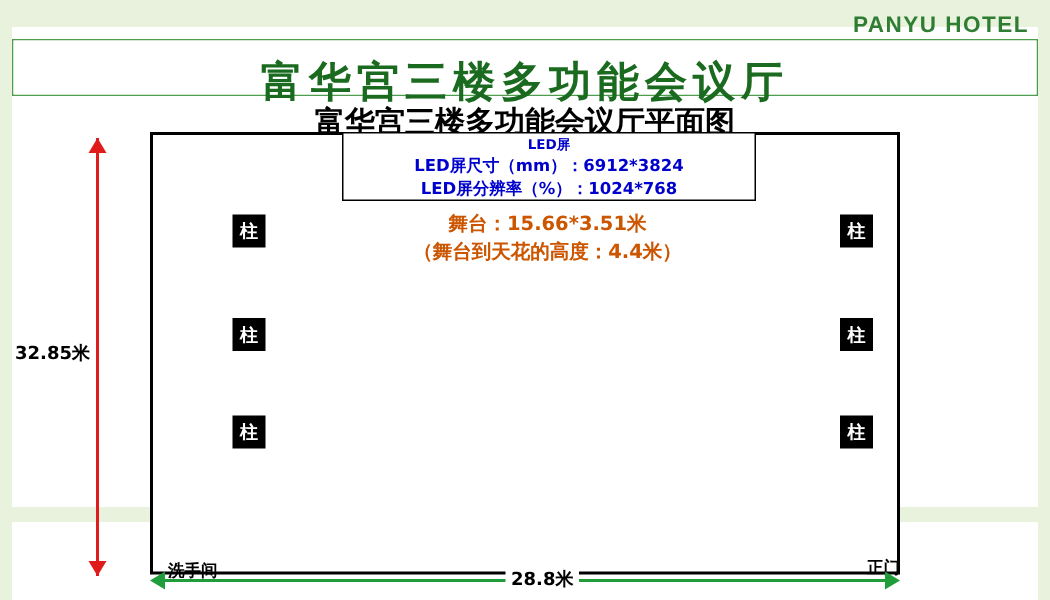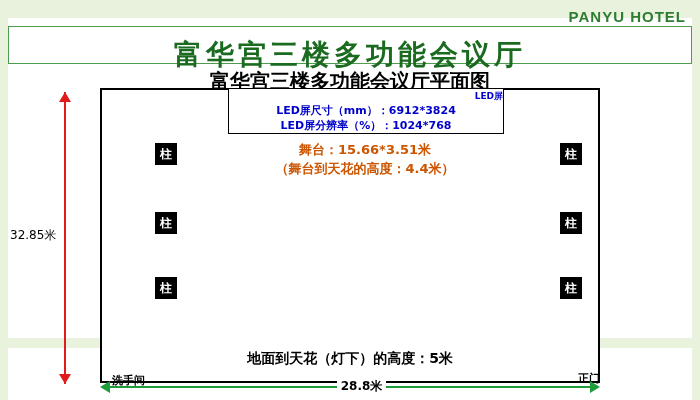--- a/index.html
+++ b/index.html
@@ -120,21 +120,21 @@
     position: absolute;
     left: 228px;
     top: 88px;
     width: 276px;
     height: 46px;
     border: 1px solid #000000;
     background: #ffffff;
     box-sizing: border-box;
   }
   .led-title {
-    text-align: right;
+    text-align: center;
     font-size: 9px;
     font-weight: bold;
     color: #0000cc;
     margin-top: 1px;
     font-family: "DejaVu Sans", sans-serif;
   }
   .led-line {
     text-align: center;
     font-size: 11px;
     font-weight: bold;
@@ -231,21 +231,21 @@
     width: 0; height: 0;
     border-left: 6px solid transparent;
     border-right: 6px solid transparent;
     border-top: 10px solid #e01b1b;
   }
   .dim-v-label {
     position: absolute;
     left: 10px;
     top: 227px;
     font-size: 12px;
-    font-weight: normal;
+    font-weight: bold;
     color: #000000;
     font-family: "DejaVu Sans", sans-serif;
     white-space: nowrap;
   }
 
   
   .dim-h {
     position: absolute;
     left: 104px;
     top: 386px;
@@ -321,21 +321,20 @@
     <div>（舞台到天花的高度：4.4米）</div>
   </div>
 
   <div class="pillar" style="left:155px; top:143px;">柱</div>
   <div class="pillar" style="left:155px; top:212px;">柱</div>
   <div class="pillar" style="left:155px; top:277px;">柱</div>
   <div class="pillar" style="left:560px; top:143px;">柱</div>
   <div class="pillar" style="left:560px; top:212px;">柱</div>
   <div class="pillar" style="left:560px; top:277px;">柱</div>
 
-  <div class="ceiling-note">地面到天花（灯下）的高度：5米</div>
 
   <div class="label-washroom">洗手间</div>
   <div class="label-maindoor">正门</div>
 
   <div class="dim-v"></div>
   <div class="arrow-up"></div>
   <div class="arrow-down"></div>
   <div class="dim-v-label">32.85米</div>
 
   <div class="dim-h"></div>

